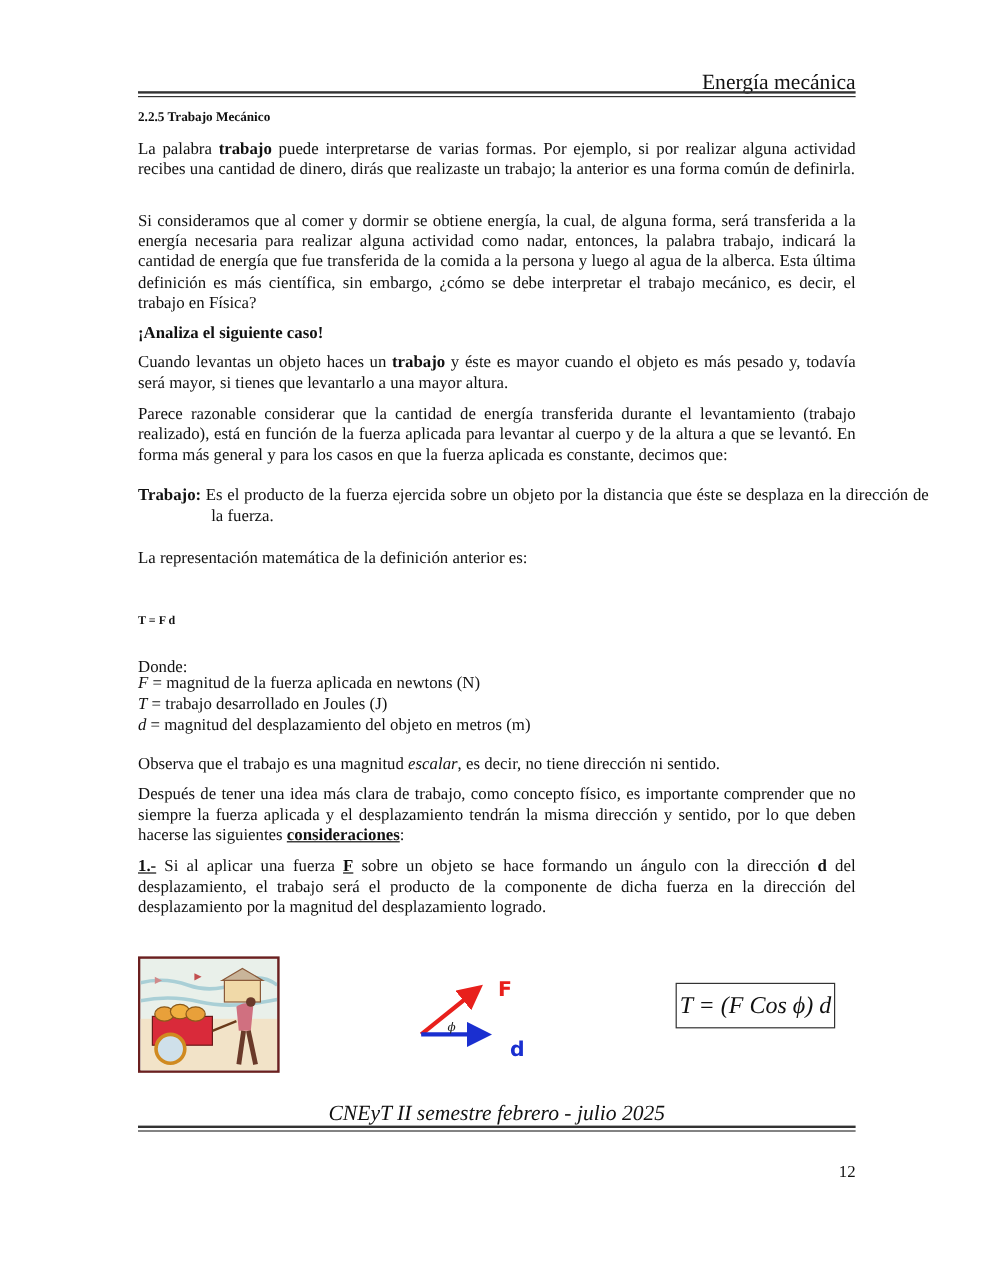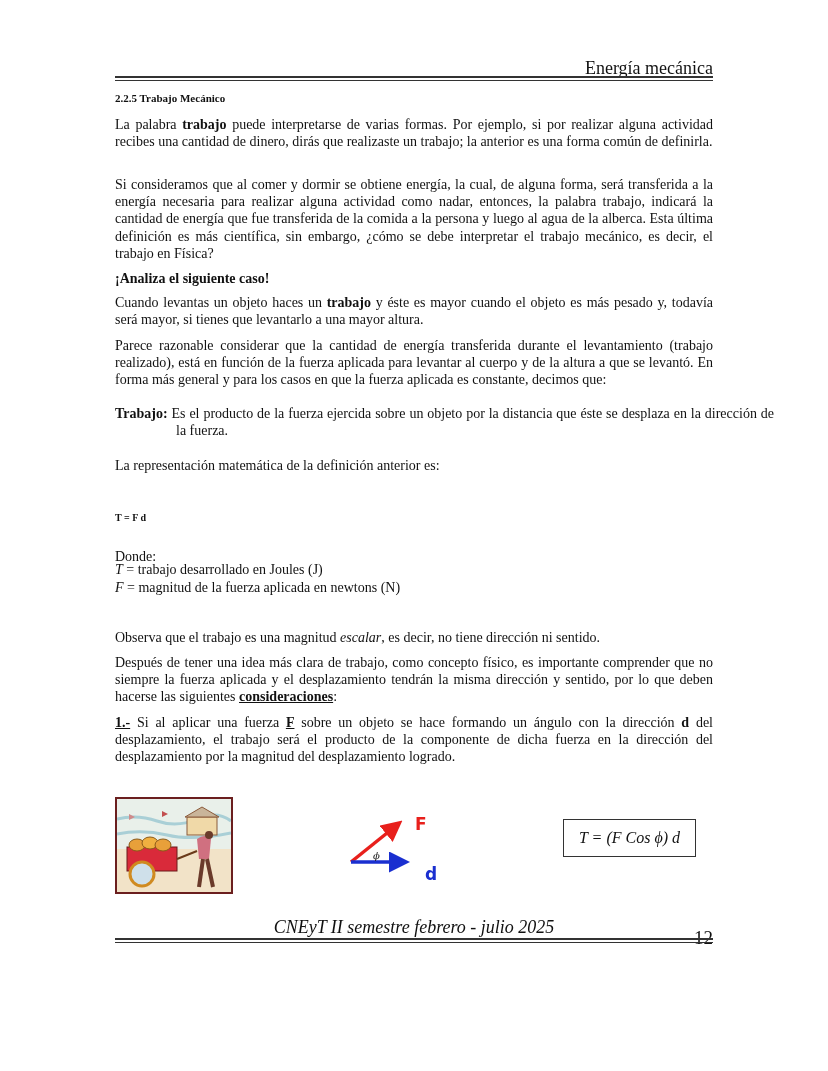--- a/index.html
+++ b/index.html
@@ -18,25 +18,25 @@
     .def { padding-left: 61px; text-indent: -61px; }
     .formula { font-weight: bold; font-size: 10px; }
     .vars div { line-height: 17.5px; }
     i, em { font-style: italic; }
     .bi { font-weight: bold; }
     .b { font-weight: bold; text-decoration: underline; }
     .figure-img { position: absolute; left: 0; top: 797px; width: 118px; height: 97px;
                   border: 2px solid #6b1f1f; box-sizing: border-box; overflow: hidden; background: #e8efe9; }
     .vector-fig { position: absolute; left: 230px; top: 808px; width: 100px; height: 80px; }
     .eq-box { position: absolute; left: 448px; top: 819px; width: 133px; height: 38px;
-              border: 1px solid #333; box-sizing: border-box; font-style: italic; font-size: 16px;
+              border: 1px solid #333; box-sizing: border-box; font-style: italic; font-size: 20px;
               display: flex; align-items: center; justify-content: center; }
     .footer-text { position: absolute; top: 917px; left: 0; width: 598px; text-align: center;
                    font-style: italic; font-size: 18px; }
-    .page-num { position: absolute; top: 927px; right: 0; font-size: 19px; }
+    .page-num { position: absolute; top: 970px; right: 0; font-size: 14px; }
   </style>
 </head>
 <body>
 
 <div class="page">
   <div class="running-head">Energía mecánica</div>
   <div class="rule top"></div>
 
   <div class="block h" style="top:90px;">2.2.5 Trabajo Mecánico</div>
 
@@ -58,22 +58,23 @@
     <span class="def-label">Trabajo:</span><span> Es el producto de la fuerza ejercida sobre un objeto por la distancia que éste se desplaza en la dirección de la fuerza.</span>
   </div>
 
   <div class="block" style="top:457px;">La representación matemática de la definición anterior es:</div>
 
   <div class="block formula" style="top:509px;">T = F d</div>
 
   <div class="block" style="top:548px;">Donde:</div>
 
   <div class="block vars" style="top:561px;">
+    <div><i>F</i><span> = magnitud de la fuerza aplicada en newtons (N)</span></div>
     <div><i>T</i><span> = trabajo desarrollado en Joules (J)</span></div>
-    <div><i>F</i><span> = magnitud de la fuerza aplicada en newtons (N)</span></div>
+    <div><i>d</i><span> = magnitud del desplazamiento del objeto en metros (m)</span></div>
   </div>
 
   <div class="block" style="top:629px;">
     <span>Observa que el trabajo es una magnitud </span><i>escalar</i><span>, es decir, no tiene dirección ni sentido.</span>
   </div>
 
   <div class="block" style="top:654px;">
     <span>Después de tener una idea más clara de trabajo, como concepto físico, es importante comprender que no siempre la fuerza aplicada y el desplazamiento tendrán la misma dirección y sentido, por lo que deben hacerse las siguientes </span><span class="b">consideraciones</span><span>:</span>
   </div>
 

